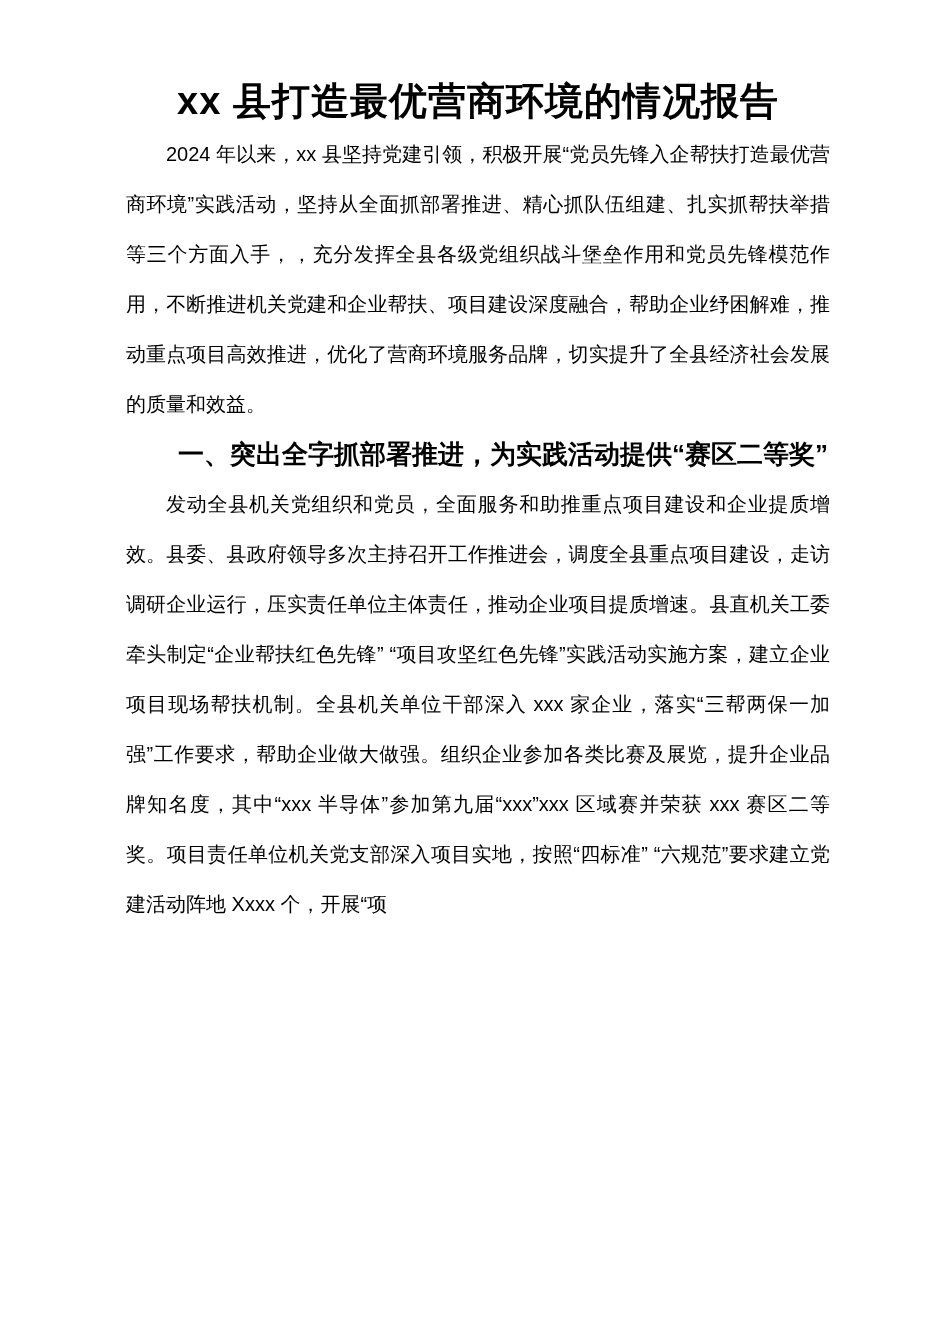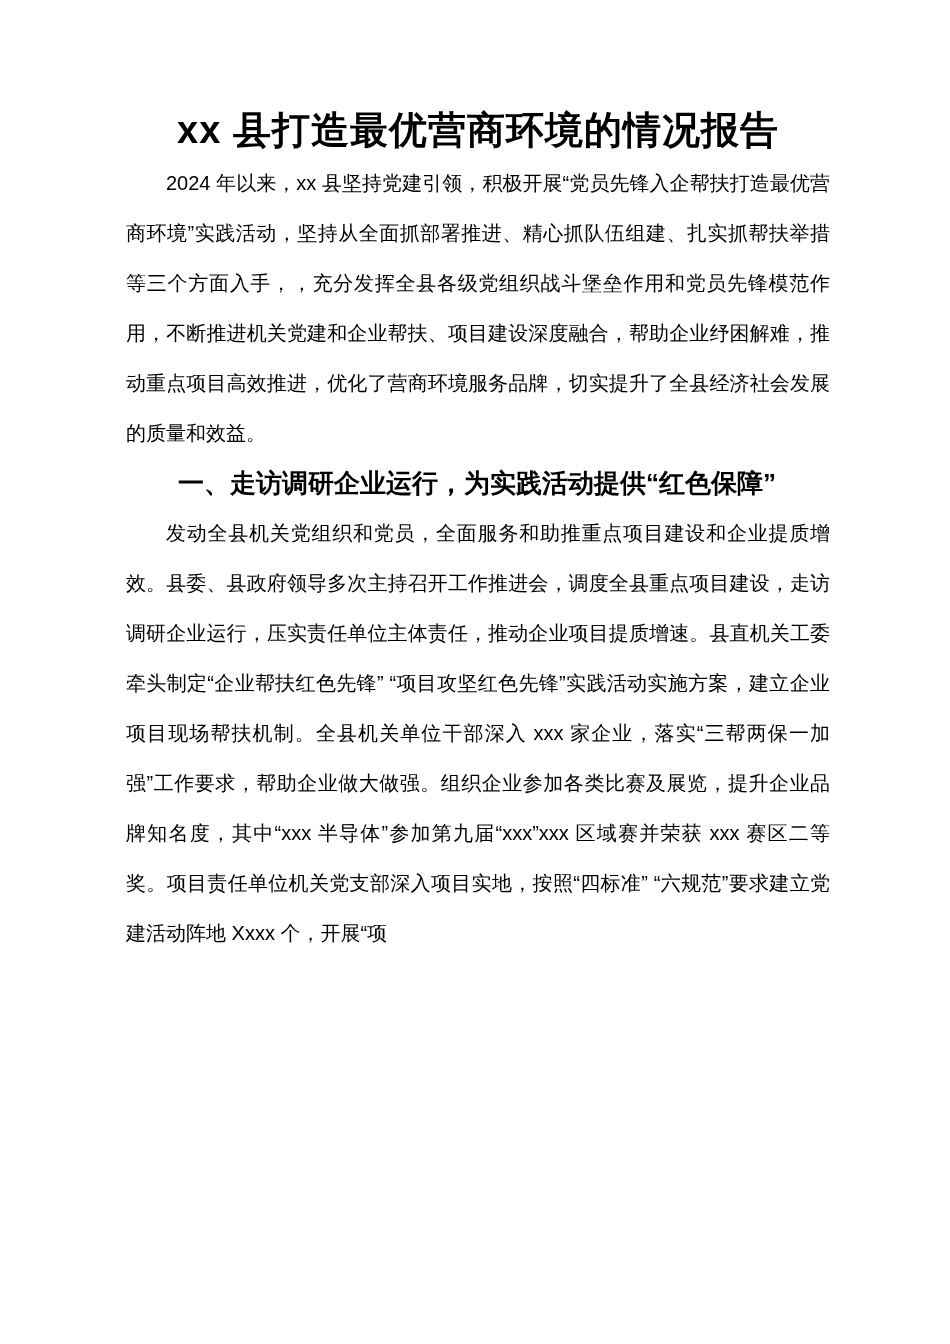--- a/index.html
+++ b/index.html
@@ -10,21 +10,21 @@
   .page {
     position: relative;
     width: 950px;
     height: 1344px;
     background: #ffffff;
     overflow: hidden;
     font-family: "Liberation Sans", sans-serif;
     color: #000000;
   }
   .doc {
-    padding: 102px 120px 0 126px; 
+    padding: 73px 120px 0 126px; 
   }
   .doc-title {
     margin: 0;
     font-size: 38px;
     line-height: 56px;
     font-weight: bold;
     text-align: center;
     letter-spacing: 1px;
     white-space: nowrap;
   }
@@ -46,16 +46,16 @@
     color: #000000;
   }
 </style>
 </head>
 <body>
 
 <div class="page">
   <div class="doc">
     <h1 class="doc-title">xx 县打造最优营商环境的情况报告</h1>
     <p class="para">2024 年以来，xx 县坚持党建引领，积极开展“党员先锋入企帮扶打造最优营商环境”实践活动，坚持从全面抓部署推进、精心抓队伍组建、扎实抓帮扶举措等三个方面入手，，充分发挥全县各级党组织战斗堡垒作用和党员先锋模范作用，不断推进机关党建和企业帮扶、项目建设深度融合，帮助企业纾困解难，推动重点项目高效推进，优化了营商环境服务品牌，切实提升了全县经济社会发展的质量和效益。</p>
-    <h2 class="section-heading">一、走访调研企业运行，为实践活动提供“红色保障”</h2>
+    <h2 class="section-heading">一、突出全字抓部署推进，为实践活动提供“赛区二等奖”</h2>
     <p class="para">发动全县机关党组织和党员，全面服务和助推重点项目建设和企业提质增效。县委、县政府领导多次主持召开工作推进会，调度全县重点项目建设，走访调研企业运行，压实责任单位主体责任，推动企业项目提质增速。县直机关工委牵头制定“企业帮扶红色先锋” “项目攻坚红色先锋”实践活动实施方案，建立企业项目现场帮扶机制。全县机关单位干部深入 xxx 家企业，落实“三帮两保一加强”工作要求，帮助企业做大做强。组织企业参加各类比赛及展览，提升企业品牌知名度，其中“xxx 半导体”参加第九届“xxx”xxx 区域赛并荣获 xxx 赛区二等奖。项目责任单位机关党支部深入项目实地，按照“四标准” “六规范”要求建立党建活动阵地 Xxxx 个，开展“项</p>
   </div>
 </div>
 
 </body></html>

